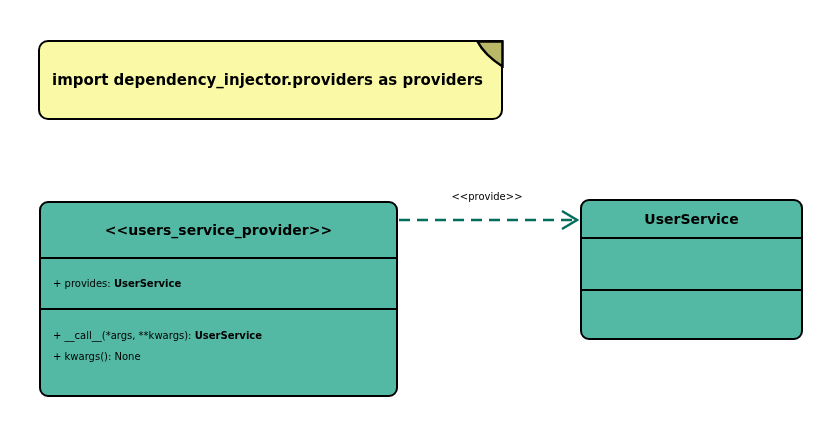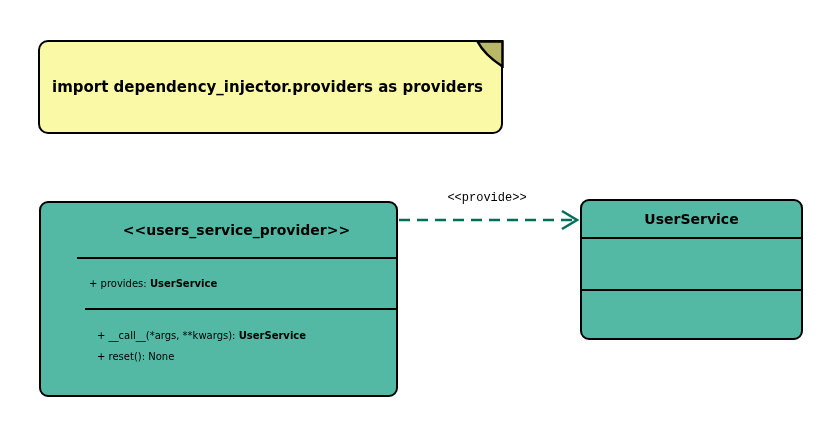--- a/index.html
+++ b/index.html
@@ -22,21 +22,21 @@
     width: 840px;
     height: 440px;
     background: var(--background);
     overflow: hidden;
   }
 
   
   .note {
     position: absolute;
     left: 38px; top: 40px;
-    width: 465px; height: 94px;
+    width: 465px; height: 80px;
     background: var(--note-fill);
     border: 2.5px solid var(--border);
     border-radius: 10px 0 10px 10px;
     display: flex;
     align-items: center;
     padding-left: 12px;
     font-size: 15px;
     font-weight: bold;
   }
   .note-fold {
@@ -64,24 +64,24 @@
     flex-direction: column;
     justify-content: center;
   }
   .uml-compartment {
     border-top: 2px solid var(--border);
     font-size: 10px;
     line-height: 21px;
     padding-left: 12px;
     padding-right: 8px;
   }
-  .provider-class { left: 39px; top: 201px; width: 359px; height: 196px; padding-left: 36px; }
+  .provider-class { left: 39px; top: 201px; width: 359px; height: 196px; }
   .provider-class .uml-header { height: 54px; }
   .provider-class .attrs { height: 51px; display: flex; align-items: center; }
-  .provider-class .methods { flex: 1; padding-top: 15px; margin-left: 8px; }
+  .provider-class .methods { flex: 1; padding-top: 15px; }
   .service-class { left: 580px; top: 199px; width: 223px; height: 141px; }
   .service-class .uml-header { height: 36px; }
   .service-class .attrs { height: 52px; }
   .service-class .methods { flex: 1; }
 
   
   .edge-svg {
     position: absolute;
     left: 0; top: 0;
     width: 840px; height: 440px;
@@ -96,22 +96,21 @@
   .edge-svg .head {
     stroke: var(--edge-color);
     stroke-width: 2.5;
     fill: none;
   }
   .edge-label {
     position: absolute;
     left: 427px; top: 191px;
     width: 120px;
     text-align: center;
-    font-size: 12px;
-    font-family: Liberation Mono, monospace;
+    font-size: 10px;
   }
 </style>
 </head>
 <body>
 
 <div id="stage">
 
   <div class="note">
     <span>import dependency_injector.providers as providers</span>
     <svg class="note-fold" viewBox="0 0 28 28" aria-hidden="true">
@@ -121,21 +120,21 @@
 
   <div class="uml-class provider-class">
     <div class="uml-header">
       <span>&lt;&lt;users_service_provider&gt;&gt;</span>
     </div>
     <div class="uml-compartment attrs">
       <span><span>+ provides: </span><b>UserService</b></span>
     </div>
     <div class="uml-compartment methods">
       <div><span>+ __call__(*args, **kwargs): </span><b>UserService</b></div>
-      <div>+ reset(): None</div>
+      <div>+ kwargs(): None</div>
     </div>
   </div>
 
   <div class="uml-class service-class">
     <div class="uml-header">
       <span>UserService</span>
     </div>
     <div class="uml-compartment attrs"></div>
     <div class="uml-compartment methods"></div>
   </div>

